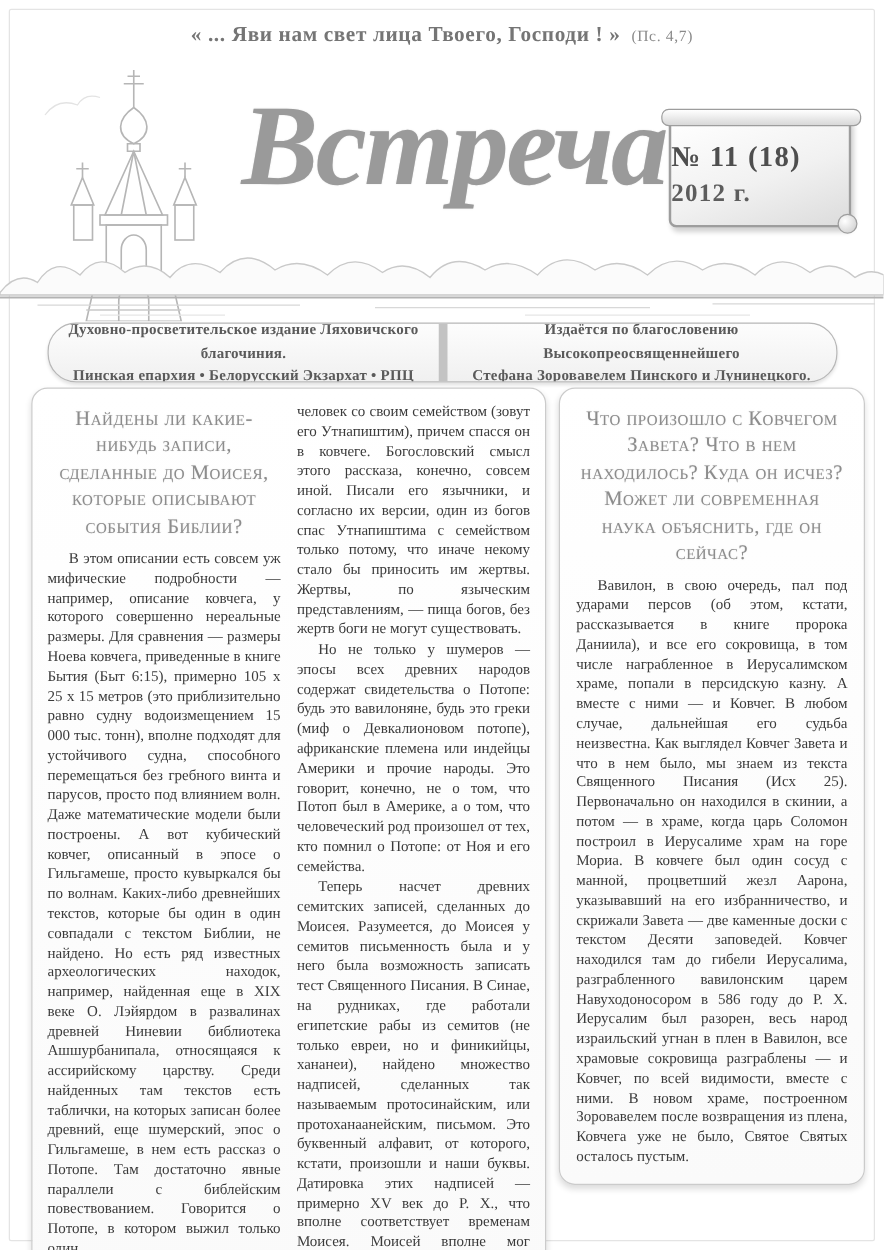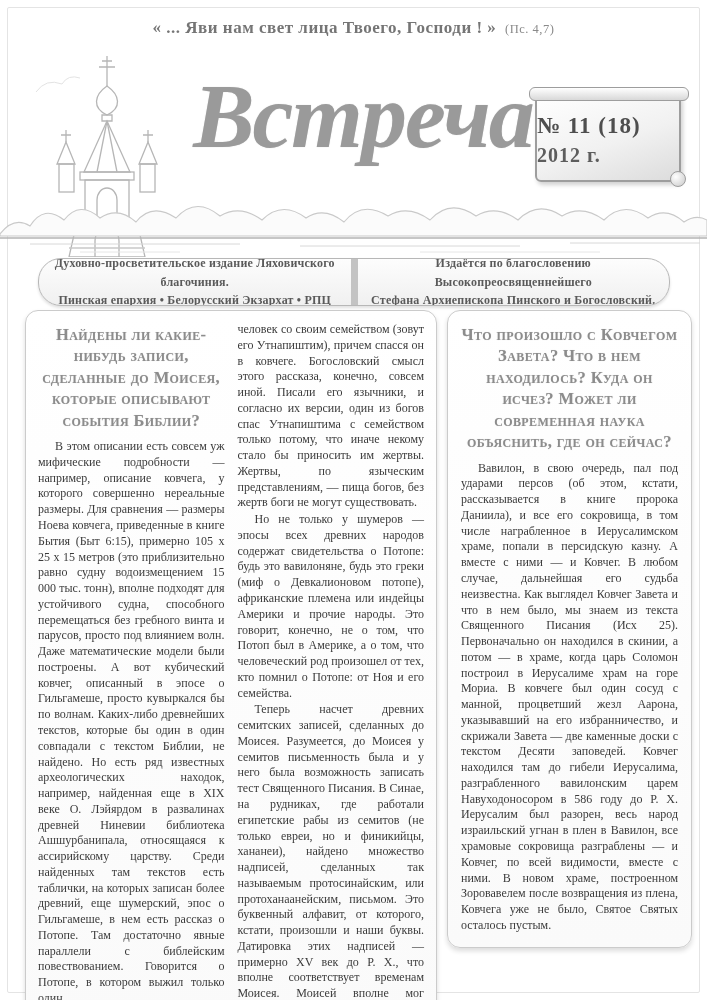--- a/index.html
+++ b/index.html
@@ -69,21 +69,21 @@
   .panel{
     border:1.5px solid #cbcbcb;border-radius:13px;
     background:linear-gradient(#ffffff,#fafafa);
     box-shadow:0 3px 5px rgba(0,0,0,.14);
     box-sizing:border-box;
   }
   .panel-main{width:412px;min-height:658px;padding:11px 12px;display:flex;gap:13px;}
   .panel-right{width:245px;min-height:638px;padding:11px 13px;}
   .textcol{flex:1;min-width:0;}
   .article-heading{
-    text-align:center;font-weight:bold;color:#8c8c8c;
+    text-align:center;font-weight:normal;color:#8c8c8c;
     font-size:16.5px;line-height:1.3;letter-spacing:.4px;
     font-variant:small-caps;margin:2px 0 8px 0;
     text-shadow:0 0 1px rgba(150,150,150,.35);
   }
   .body-text{
     font-size:12px;line-height:1.315;text-align:justify;color:#3b3b3b;
     margin:0 0 0 0;
   }
   .body-text + .body-text{margin-top:1px;}
   .indent{text-indent:17px;}
@@ -151,21 +151,21 @@
 </div>
 
 <div class="banner">
   <div class="banner-cell">
     <span>Духовно-просветительское издание Ляховичского благочиния.</span>
     <span>Пинская епархия  •  Белорусский Экзархат  •  РПЦ</span>
   </div>
   <div class="banner-divider"></div>
   <div class="banner-cell">
     <span>Издаётся по благословению Высокопреосвященнейшего</span>
-    <span>Стефана Архиепископа Пинского и Богословский.</span>
+    <span>Стефана Зоровавелем Пинского и Лунинецкого.</span>
   </div>
 </div>
 
 <div class="columns">
 
   <div class="panel panel-main">
     <div class="textcol">
       <div class="article-heading">Найдены ли какие-нибудь записи, сделанные до Моисея, которые описывают события Библии?</div>
       <p class="body-text indent">В этом описании есть совсем уж мифические подробности — например, описание ковчега, у которого совершенно нереальные размеры. Для сравнения — размеры Ноева ковчега, приведенные в книге Бытия (Быт 6:15), примерно 105 х 25 х 15 метров (это приблизительно равно судну водоизмещением 15 000 тыс. тонн), вполне подходят для устойчивого судна, способного перемещаться без гребного винта и парусов, просто под влиянием волн. Даже математические модели были построены. А вот кубический ковчег, описанный в эпосе о Гильгамеше, просто кувыркался бы по волнам. Каких-либо древнейших текстов, которые бы один в один совпадали с текстом Библии, не найдено. Но есть ряд известных археологических находок, например, найденная еще в XIX веке О. Лэйярдом в развалинах древней Ниневии библиотека Ашшурбанипала, относящаяся к ассирийскому царству. Среди найденных там текстов есть таблички, на которых записан более древний, еще шумерский, эпос о Гильгамеше, в нем есть рассказ о Потопе. Там достаточно явные параллели с библейским повествованием. Говорится о Потопе, в котором выжил только один</p>
     </div>

